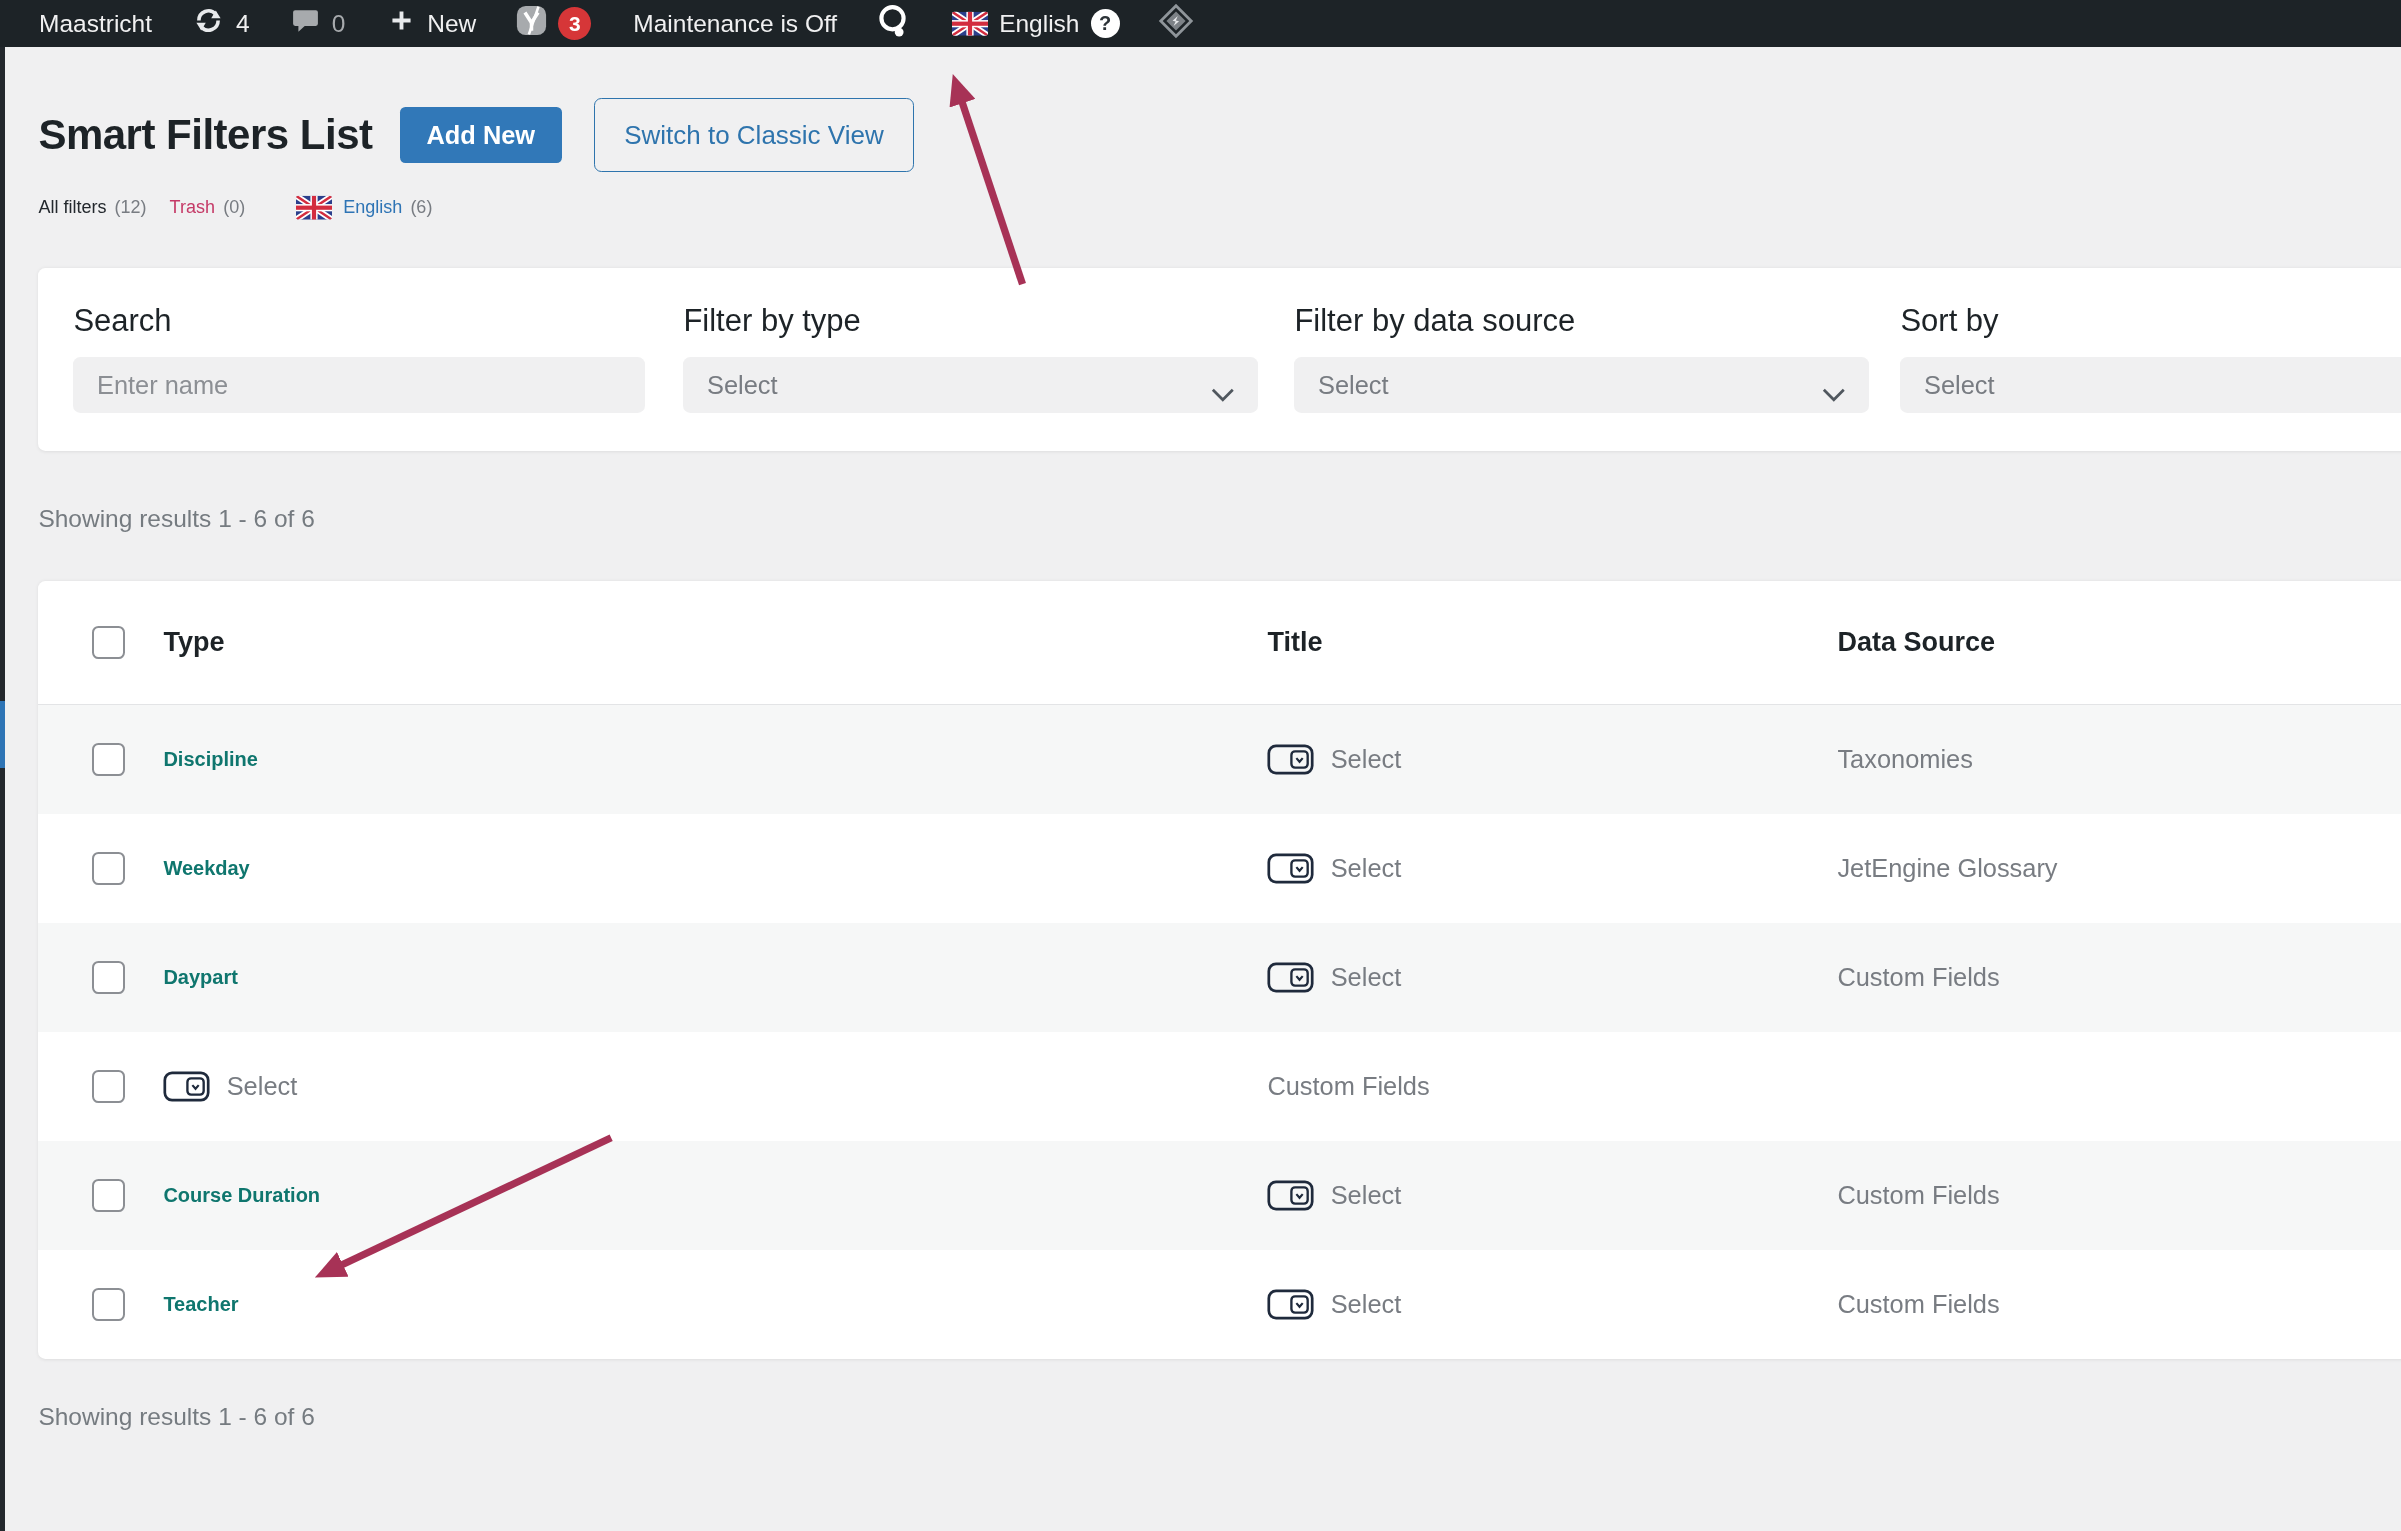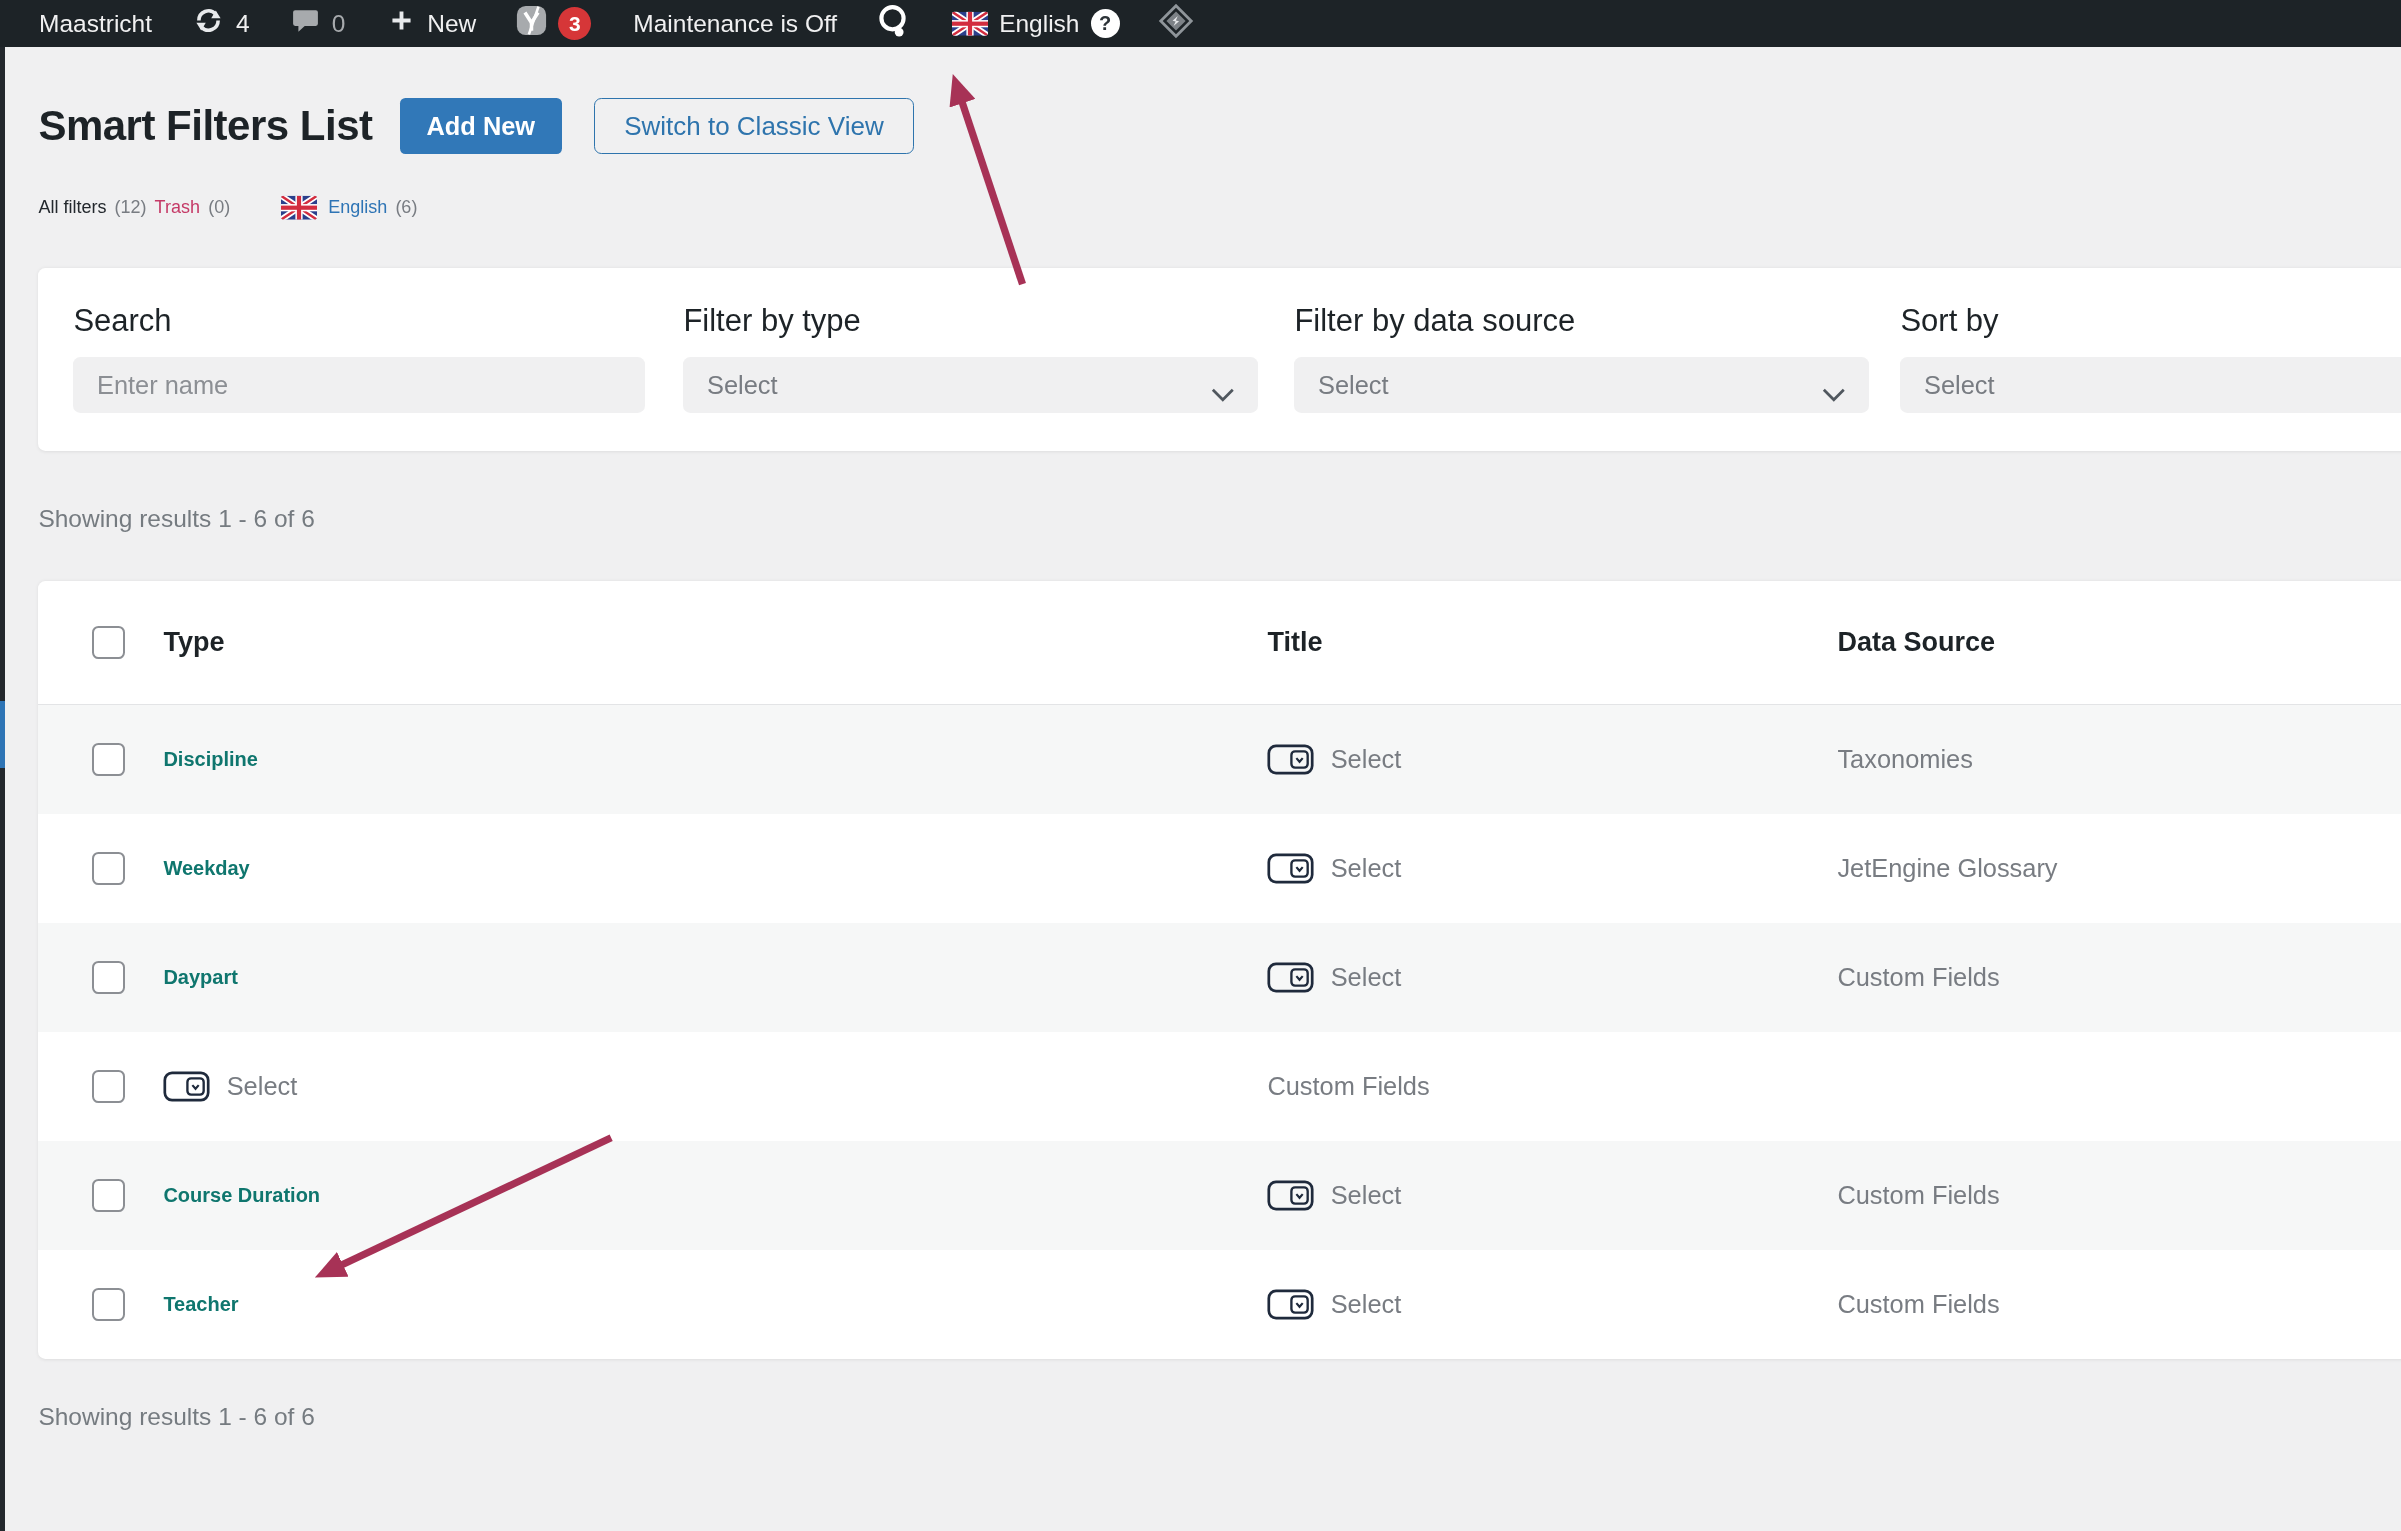--- a/index.html
+++ b/index.html
@@ -24,29 +24,29 @@
   .side-strip .active-seg { position:absolute; left:0; top:654px; width:5.4px; height:67px; background:#2e74b5; }
 
   
   .main { position:absolute; left:5.4px; top:47px; right:0; bottom:0; }
 
   .page-header { position:absolute; left:33px; top:51px; display:flex; align-items:center; }
   h1.page-title { font-size:42px; font-weight:700; color:#1d2327; letter-spacing:-0.5px; }
   .btn-primary { margin-left:27px; height:56px; padding:0 27px; background:#3178b8; color:#fff;
                  font-size:25.4px; font-weight:700; border:none; border-radius:5.4px; cursor:pointer;
                  font-family:"Liberation Sans", sans-serif; }
-  .btn-outline { margin-left:32px; height:56px; padding:0 29px; background:transparent; color:#2e74ad;
+  .btn-outline { margin-left:32px; height:74px; padding:0 29px; background:transparent; color:#2e74ad;
                  font-size:26px; border:1.8px solid #2e74ad; border-radius:7.3px; cursor:pointer;
                  font-family:"Liberation Sans", sans-serif; }
 
   .tabs { position:absolute; left:33px; top:148px; display:flex; align-items:center; font-size:18px; }
   .tab { display:flex; align-items:center; cursor:pointer; }
   .tab .count { color:#787c82; margin-left:8.2px; }
   .tab-all .label { color:#23282d; }
-  .tab-trash { margin-left:8px;justify-content:space-between; }
+  .tab-trash { margin-left:23px;justify-content:space-between; }
   .tab-trash .label { color:#c53a67; }
   .tab-lang { margin-left:51px; }
   .tab-lang .label { color:#2e74b5; }
 
   
   .filter-card { position:absolute; left:33px; right:-54px; top:221px; height:183px; background:#fff;
                  border-radius:7.3px; box-shadow:0 0.9px 3.6px rgba(0,0,0,0.08); }
   .filter-group { position:absolute; top:35px; }
   .filter-label { font-size:31px; color:#1d2327; margin-bottom:18px; }
   .fg-search { left:35px;  width:572px; }

